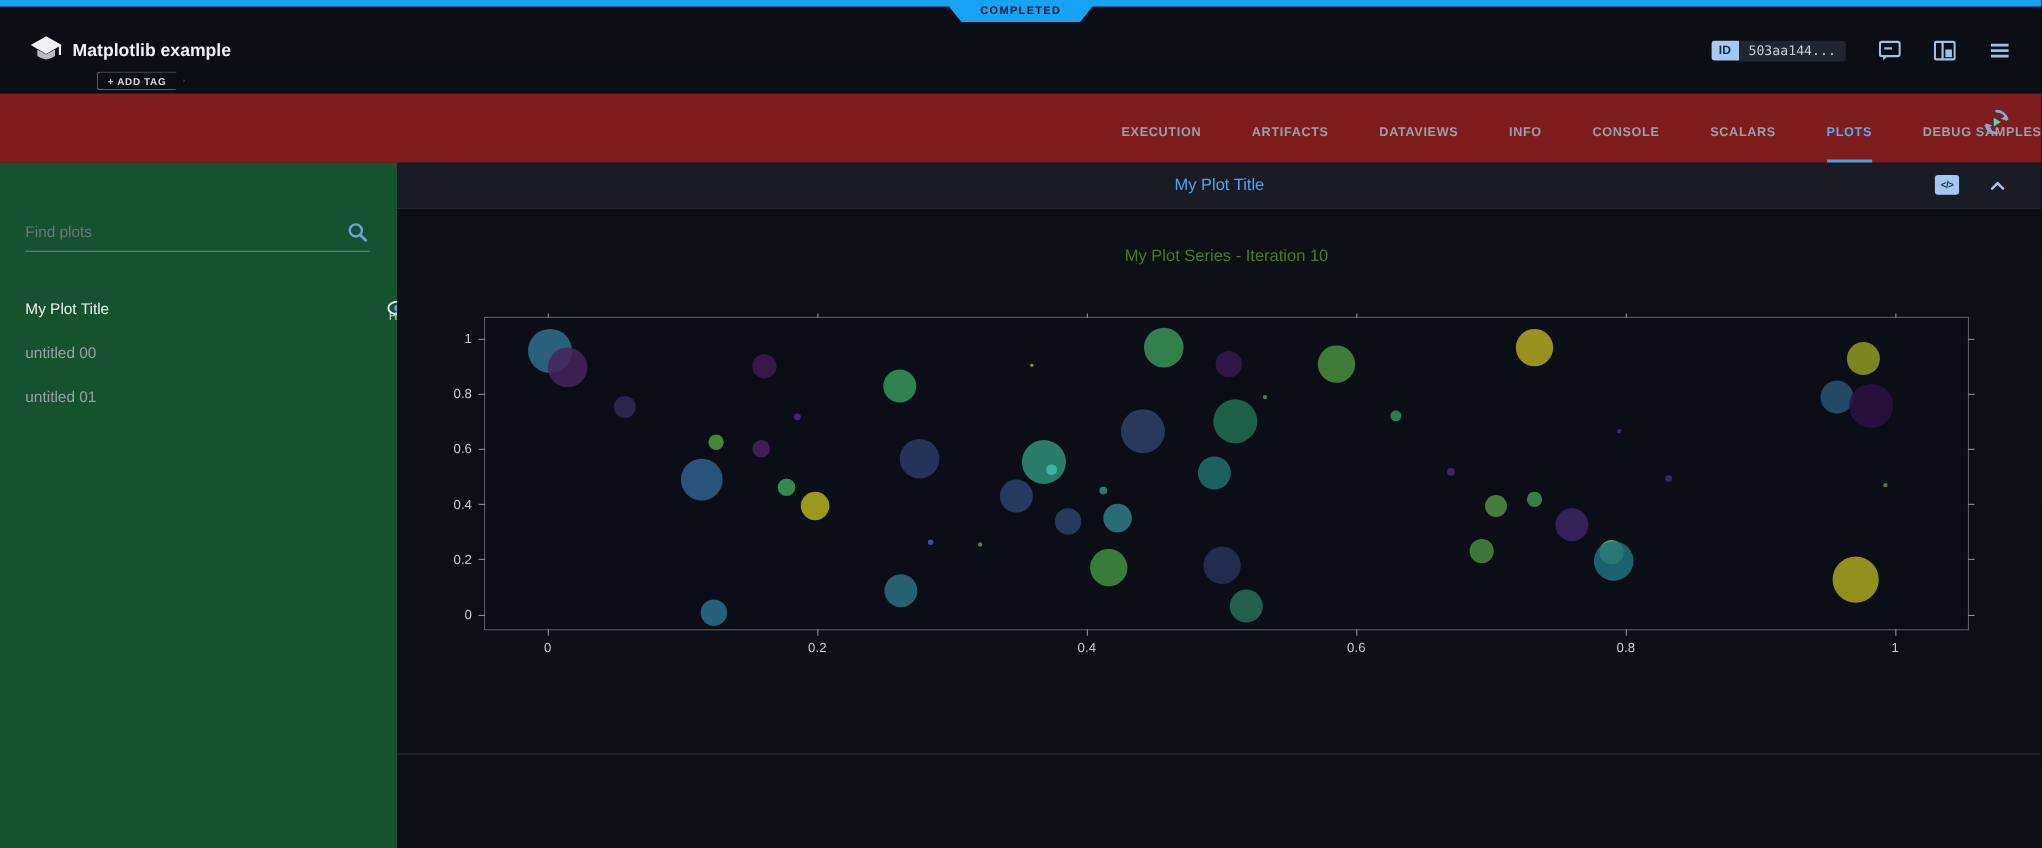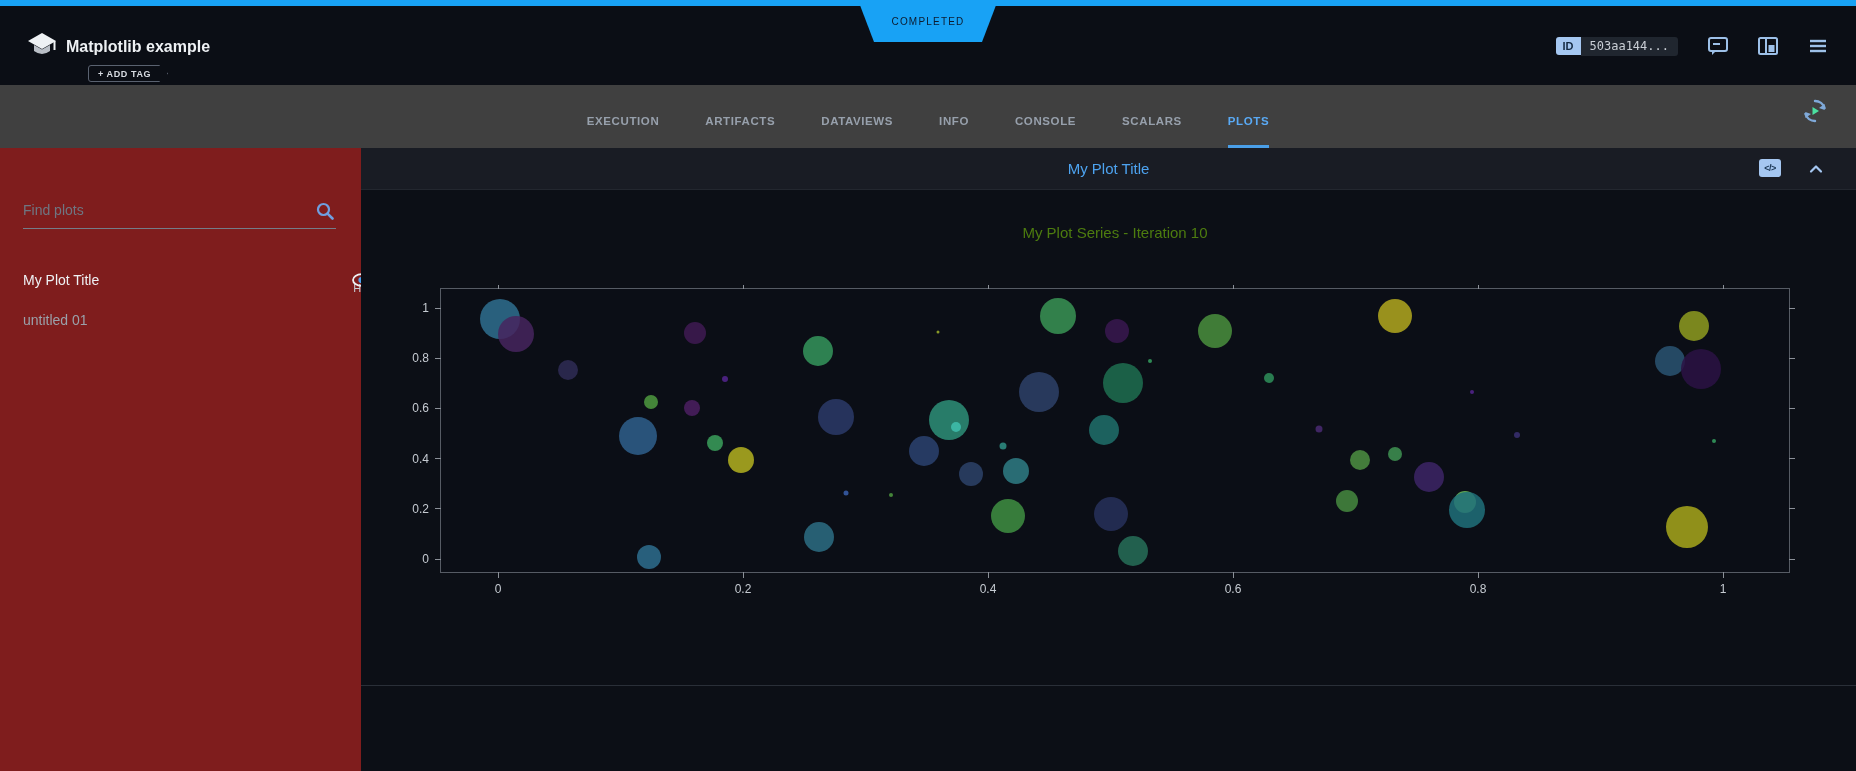--- a/index.html
+++ b/index.html
@@ -3,52 +3,52 @@
 <meta charset="utf-8">
 <style>
   * { margin:0; padding:0; box-sizing:border-box; }
   html,body { width:1856px; height:771px; overflow:hidden; background:#0b0e15;
               font-family:"Liberation Sans", sans-serif; color:#e8ebee; }
   .stage { position:relative; width:1856px; height:771px; background:#0b0e15; }
 
   
   .top-strip { position:absolute; left:0; top:0; width:100%; height:6px; background:#18a2f5; z-index:30; }
   .ribbon { position:absolute; left:50%; top:0; transform:translateX(-50%); z-index:31;
-            width:140px; height:42px; background:#18a2f5; color:#0d1b2e;
-            font-size:10px; font-weight:normal; letter-spacing:1.2px;
+            width:140px; height:20px; background:#18a2f5; color:#0d1b2e;
+            font-size:10px; font-weight:bold; letter-spacing:1.2px;
             display:flex; align-items:center; justify-content:center;
             clip-path:polygon(0 0,100% 0,calc(100% - 16px) 100%,16px 100%); }
 
   
   .header { position:absolute; left:0; top:6px; width:100%; height:79px; background:#0b0e15; }
   .logo { position:absolute; left:27px; top:26px; width:30px; height:28px; }
   .exp-title { position:absolute; left:66px; top:32px; font-size:16px; font-weight:bold; color:#eef1f4; }
   .add-tag { position:absolute; left:88px; top:59px; height:17px; padding:0 16px 0 9px;
              border:1px solid #5a6270; color:#d8dce2; font-size:9px; font-weight:bold; letter-spacing:0.6px;
              display:flex; align-items:center; background:transparent;
              clip-path:polygon(0 0,calc(100% - 9px) 0,100% 50%,calc(100% - 9px) 100%,0 100%); border-radius:3px; }
   .hdr-right { position:absolute; right:28px; top:30px; display:flex; align-items:center; gap:30px; }
   .id-group { display:flex; align-items:center; }
   .id-chip { background:#a5c7f1; color:#142a42; font-size:11px; font-weight:bold;
              padding:3px 7px; border-radius:3px 0 0 3px; }
   .id-hash { background:#20262f; color:#c9ced5; font-family:"DejaVu Sans Mono", monospace;
              font-size:12px; padding:2px 9px 3px; border-radius:0 3px 3px 0; }
   .hicon { width:20px; height:20px; display:inline-block; }
 
   
-  .tabbar { position:absolute; left:0; top:85px; width:100%; height:63px; background:#404040;
-            display:flex; justify-content:center; align-items:stretch; gap:46px; }
+  .tabbar { position:absolute; left:0; top:85px; width:100%; height:63px; background:#7f1d1d;
+            display:flex; justify-content:flex-end; align-items:stretch; gap:46px; }
   .tab { display:flex; align-items:center; font-size:11.5px; font-weight:bold; letter-spacing:0.6px;
          color:#97a0ac; border-bottom:3px solid transparent; padding-top:12px; cursor:pointer; }
   .tab.active { color:#59a9f4; border-bottom-color:#4a9fe8; }
   .refresh-btn { position:absolute; right:28px; top:98px; width:26px; height:26px; }
 
   
   .sidebar { position:absolute; left:0; top:148px; width:414px; height:623px;
-             background:#7f1d1d; border-right:1px solid #23272f;text-decoration:underline; }
+             background:#14532d; border-right:1px solid #23272f;text-decoration:underline; }
   .main { position:absolute; left:361px; top:148px; width:1495px; height:623px; background:#0c0f16; }
 
   
   .search-row { position:absolute; left:23px; top:48px; width:313px; height:33px;
                 border-bottom:1px solid #747c88; }
   .search-input { width:280px; background:transparent; border:none; outline:none;
                   color:#cfd4da; font-size:14px; font-family:"Liberation Sans",sans-serif; padding-top:6px; }
   .search-input::placeholder { color:#6f7682; }
   .search-icon { position:absolute; right:2px; top:6px; width:18px; height:18px; }
   .hide-all { position:absolute; right:23px; top:92px; font-size:11px; color:#c7cdd4;margin-top:42px; }
@@ -120,20 +120,21 @@
   </div>
 
   <div class="tabbar" id="tabbar">
       <div class="tab">EXECUTION</div>
       <div class="tab">ARTIFACTS</div>
       <div class="tab">DATAVIEWS</div>
       <div class="tab">INFO</div>
       <div class="tab">CONSOLE</div>
       <div class="tab">SCALARS</div>
       <div class="tab active">PLOTS</div>
+      <div class="tab">DEBUG SAMPLES</div>
     </div>
   <svg class="refresh-btn" viewBox="0 0 26 26">
     <path d="M13 3 a10 10 0 0 1 9.6 7" fill="none" stroke="#7fa9d9" stroke-width="2.4" stroke-linecap="round"></path>
     <path d="M13 23 a10 10 0 0 1 -9.6 -7" fill="none" stroke="#7fa9d9" stroke-width="2.4" stroke-linecap="round"></path>
     <polygon points="22.6,6 22.6,12 17,10" fill="#7fa9d9"></polygon>
     <polygon points="3.4,20 3.4,14 9,16" fill="#7fa9d9"></polygon>
     <polygon points="10.5,9 17,13 10.5,17" fill="#4be0a0"></polygon>
   </svg>
 
   <div class="sidebar">
@@ -145,20 +146,23 @@
       </svg>
     </div>
     <div class="hide-all">Hide all</div>
     <div class="plot-list" id="plotlist">
         <div class="plot-item active">
           <span>My Plot Title</span>
           <svg class="eye" viewBox="0 0 19 14">
             <ellipse cx="9.5" cy="7" rx="8.5" ry="5.8" fill="none" stroke="#eef1f4" stroke-width="1.8"></ellipse>
             <circle cx="9.5" cy="7" r="3.1" fill="#4da3f0"></circle>
           </svg>
+        </div>
+        <div class="plot-item">
+          <span>untitled 00</span>
         </div>
         <div class="plot-item">
           <span>untitled 01</span>
         </div>
       </div>
   </div>
 
   <div class="main">
     <div class="panel-hdr">
       <div class="panel-title">My Plot Title</div>

